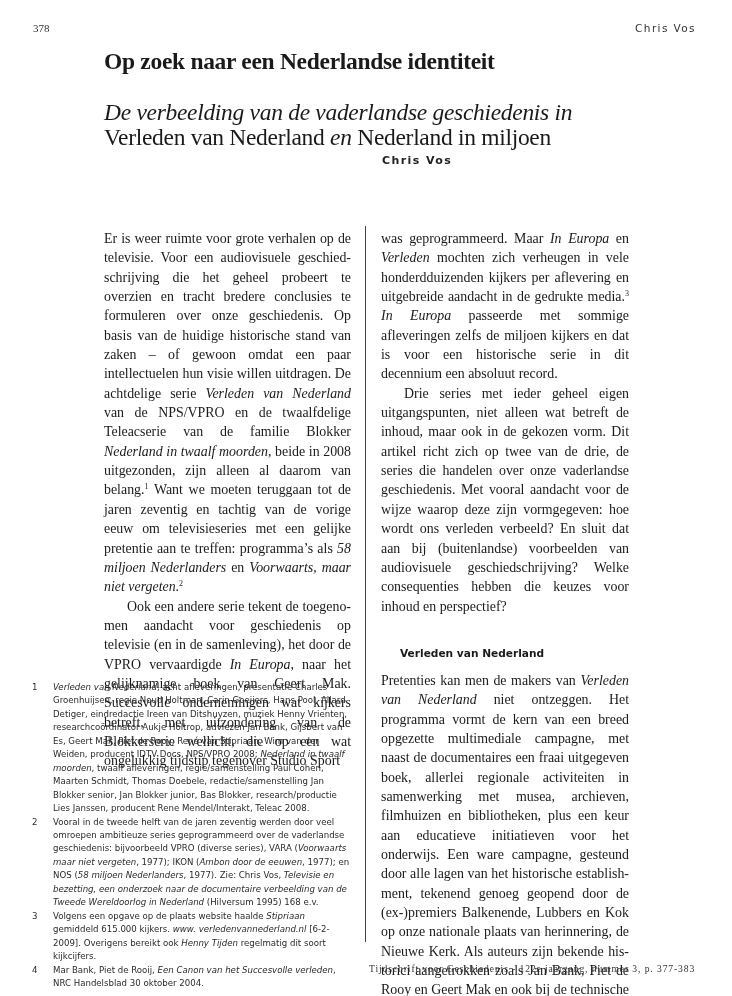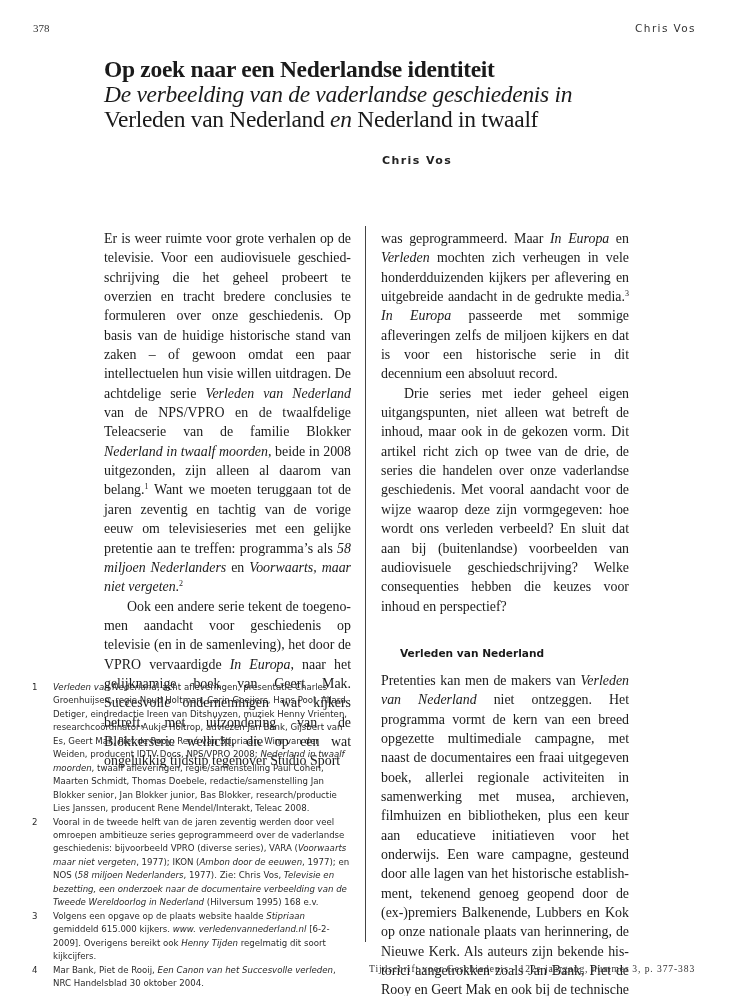--- a/index.html
+++ b/index.html
@@ -2,24 +2,24 @@
 <html><head>
 <meta charset="utf-8">
 <style>
   * { margin: 0; padding: 0; box-sizing: border-box; }
   html, body { width: 732px; height: 996px; background: #ffffff; overflow: hidden; }
   body { position: relative; color: #1a1a1a; font-family: "Liberation Serif", "DejaVu Serif", serif; }
 
   .page-number { position: absolute; left: 33px; top: 22px; font-size: 11px; color: #333; }
   .running-head { position: absolute; right: 36px; top: 22px; font-family: "DejaVu Sans", sans-serif; font-size: 10.5px; letter-spacing: 1.4px; color: #333; }
 
-  .title-block { position: absolute; left: 104px; top: 56px; width: 580px; }
+  .title-block { position: absolute; left: 104px; top: 48px; width: 580px; }
   .title-main { font-size: 23.5px; font-weight: bold; line-height: 26px; letter-spacing: -0.3px; }
   .title-sub { font-size: 23.5px; line-height: 25px; letter-spacing: -0.3px; }
-  .title-sub .it { font-style: italic; }
+  .title-sub .it { font-style: italic; margin-top: 26px; }
   .byline { position: absolute; left: 382px; top: 154px; font-family: "DejaVu Sans", sans-serif; font-weight: bold; font-size: 11px; letter-spacing: 1.4px; color: #222; }
 
   .col { position: absolute; font-size: 13.9px; line-height: 19.35px; text-align: justify; hyphens: manual; }
   .col-left { left: 104px; top: 229px; width: 247px; }
   .col-right { left: 381px; top: 229px; width: 248px; }
   .col p { margin: 0; }
   .col p.indent { text-indent: 23px; }
   .col .it { font-style: italic; }
   .col sup { font-size: 8px; line-height: 0; vertical-align: 5px; }
 
@@ -39,21 +39,21 @@
 
 <div>
 
   <div class="page-number">378</div>
   <div class="running-head">Chris Vos</div>
 
   <div class="title-block">
     <div class="title-main">Op zoek naar een Nederlandse identiteit</div>
     <div class="title-sub">
       <div class="it">De verbeelding van de vaderlandse geschiedenis in</div>
-      <div><span>Verleden van Nederland</span> <span class="it">en</span> <span>Nederland in twaalf</span></div>
+      <div><span>Verleden van Nederland</span> <span class="it">en</span> <span>Nederland in miljoen</span></div>
     </div>
   </div>
   <div class="byline">Chris Vos</div>
 
   <div class="col col-left">
     <p><span>Er is weer ruimte voor grote verhalen op de televisie. Voor een audiovisuele geschied­schrijving die het geheel probeert te overzien en tracht bredere conclusies te formuleren over onze geschiedenis. Op basis van de hui­dige historische stand van zaken – of gewoon omdat een paar intellectuelen hun visie wil­len uitdragen. De achtdelige serie </span><span class="it">Verleden van Nederland</span><span> van de NPS/VPRO en de twaalfdelige Teleacserie van de familie Blok­ker </span><span class="it">Nederland in twaalf moorden</span><span>, beide in 2008 uitgezonden, zijn alleen al daarom van belang.</span><sup>1</sup><span> Want we moeten teruggaan tot de ja­ren zeventig en tachtig van de vorige eeuw om televisieseries met een gelijke pretentie aan te treffen: programma’s als </span><span class="it">58 miljoen Nederlan­ders</span><span> en </span><span class="it">Voorwaarts, maar niet vergeten</span><span>.</span><sup>2</sup></p>
     <p class="indent"><span>Ook een andere serie tekent de toegeno­men aandacht voor geschiedenis op televisie (en in de samenleving), het door de VPRO vervaardigde </span><span class="it">In Europa</span><span>, naar het gelijknamige boek van Geert Mak. Succesvolle onderne­mingen wat kijkers betreft, met uitzondering van de Blokkerserie wellicht, die op een wat ongelukkig tijdstip tegenover Studio Sport</span></p>
   </div>
 
   <div class="divider"></div>

